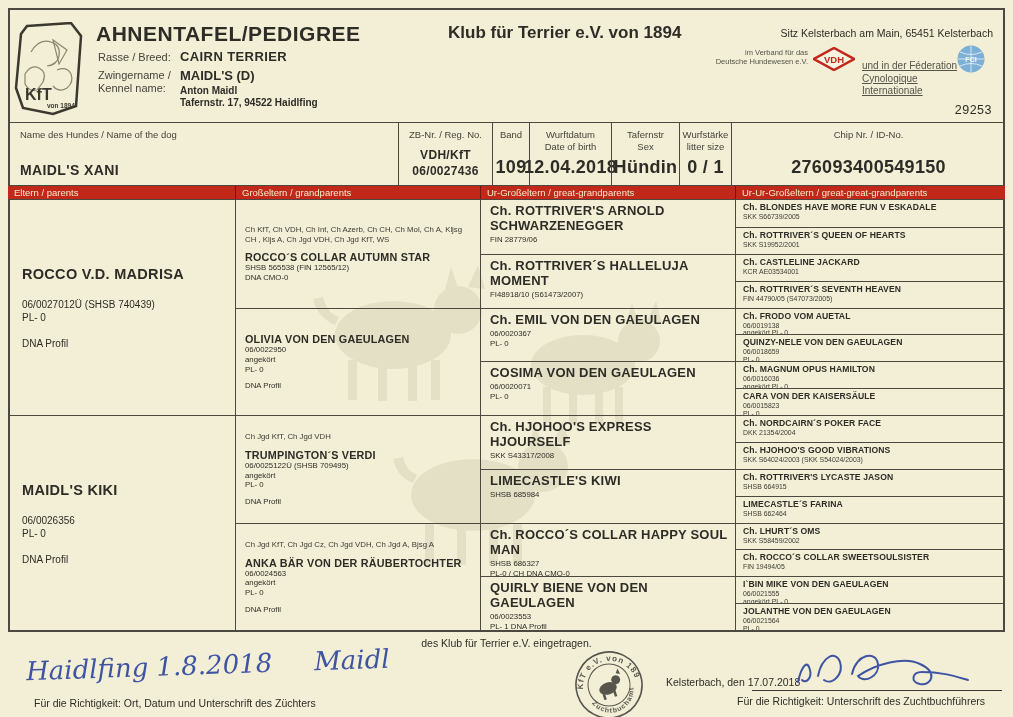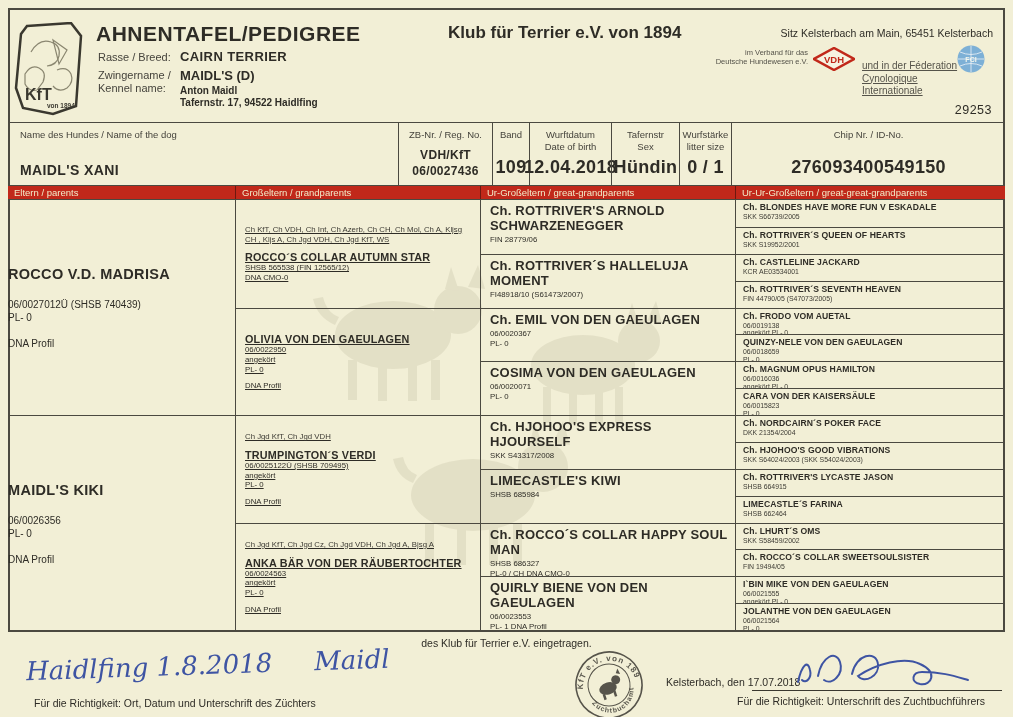--- a/index.html
+++ b/index.html
@@ -58,25 +58,25 @@
   .cb3{width:255px;border-left:1px solid #6d1810;}
   .cb4{width:270px;border-left:1px solid #6d1810;}
 
   
   .ped-grid{position:absolute;left:8px;top:200px;width:997px;height:430px;display:grid;
     grid-template-columns:227px 245px 255px 270px;grid-template-rows:repeat(16,1fr);}
   .watermark{position:absolute;left:235px;top:15px;z-index:0;opacity:.12;pointer-events:none;}
   .cell{position:relative;z-index:1;border-top:1px solid var(--line);overflow:hidden;}
   .cell.rt{border-top:none;}
   .cell.bl{border-left:1px solid var(--line);}
-  .p-cell{display:flex;flex-direction:column;justify-content:center;padding:6px 8px 6px 0;}
+  .p-cell{display:flex;flex-direction:column;justify-content:center;padding:6px 8px 6px 14px;}
   .p-name{font-size:14.5px;font-weight:bold;letter-spacing:.3px;margin-bottom:16px;}
   .p-line{font-size:10px;line-height:1.3;}
   .p-dna{font-size:10px;margin-top:14px;}
-  .gp-cell{display:flex;flex-direction:column;justify-content:center;padding:4px 6px 4px 9px;text-decoration:underline;}
+  .gp-cell{display:flex;flex-direction:column;justify-content:center;padding:4px 6px 4px 9px;}
   .gp-titles{font-size:7.8px;line-height:1.25;color:#3c3a33;margin-bottom:7px;}
   .gp-name{font-size:10.8px;font-weight:bold;letter-spacing:.2px;}
   .gp-line{font-size:7.8px;line-height:1.25;}
   .gp-dna{font-size:7.8px;margin-top:7px;}
   .ggp-cell{padding:3px 4px 0 9px;}
   .ggp-name{font-size:13px;font-weight:bold;letter-spacing:.2px;margin-bottom:2px;}
   .ggp-line{font-size:7.8px;line-height:1.3;}
   .gggp-cell{padding:2px 3px 0 7px;}
   .gggp-name{font-size:8.6px;font-weight:bold;letter-spacing:.1px;margin-bottom:1px;}
   .gggp-line{font-size:6.9px;line-height:1.1;color:#3c3a33;}

